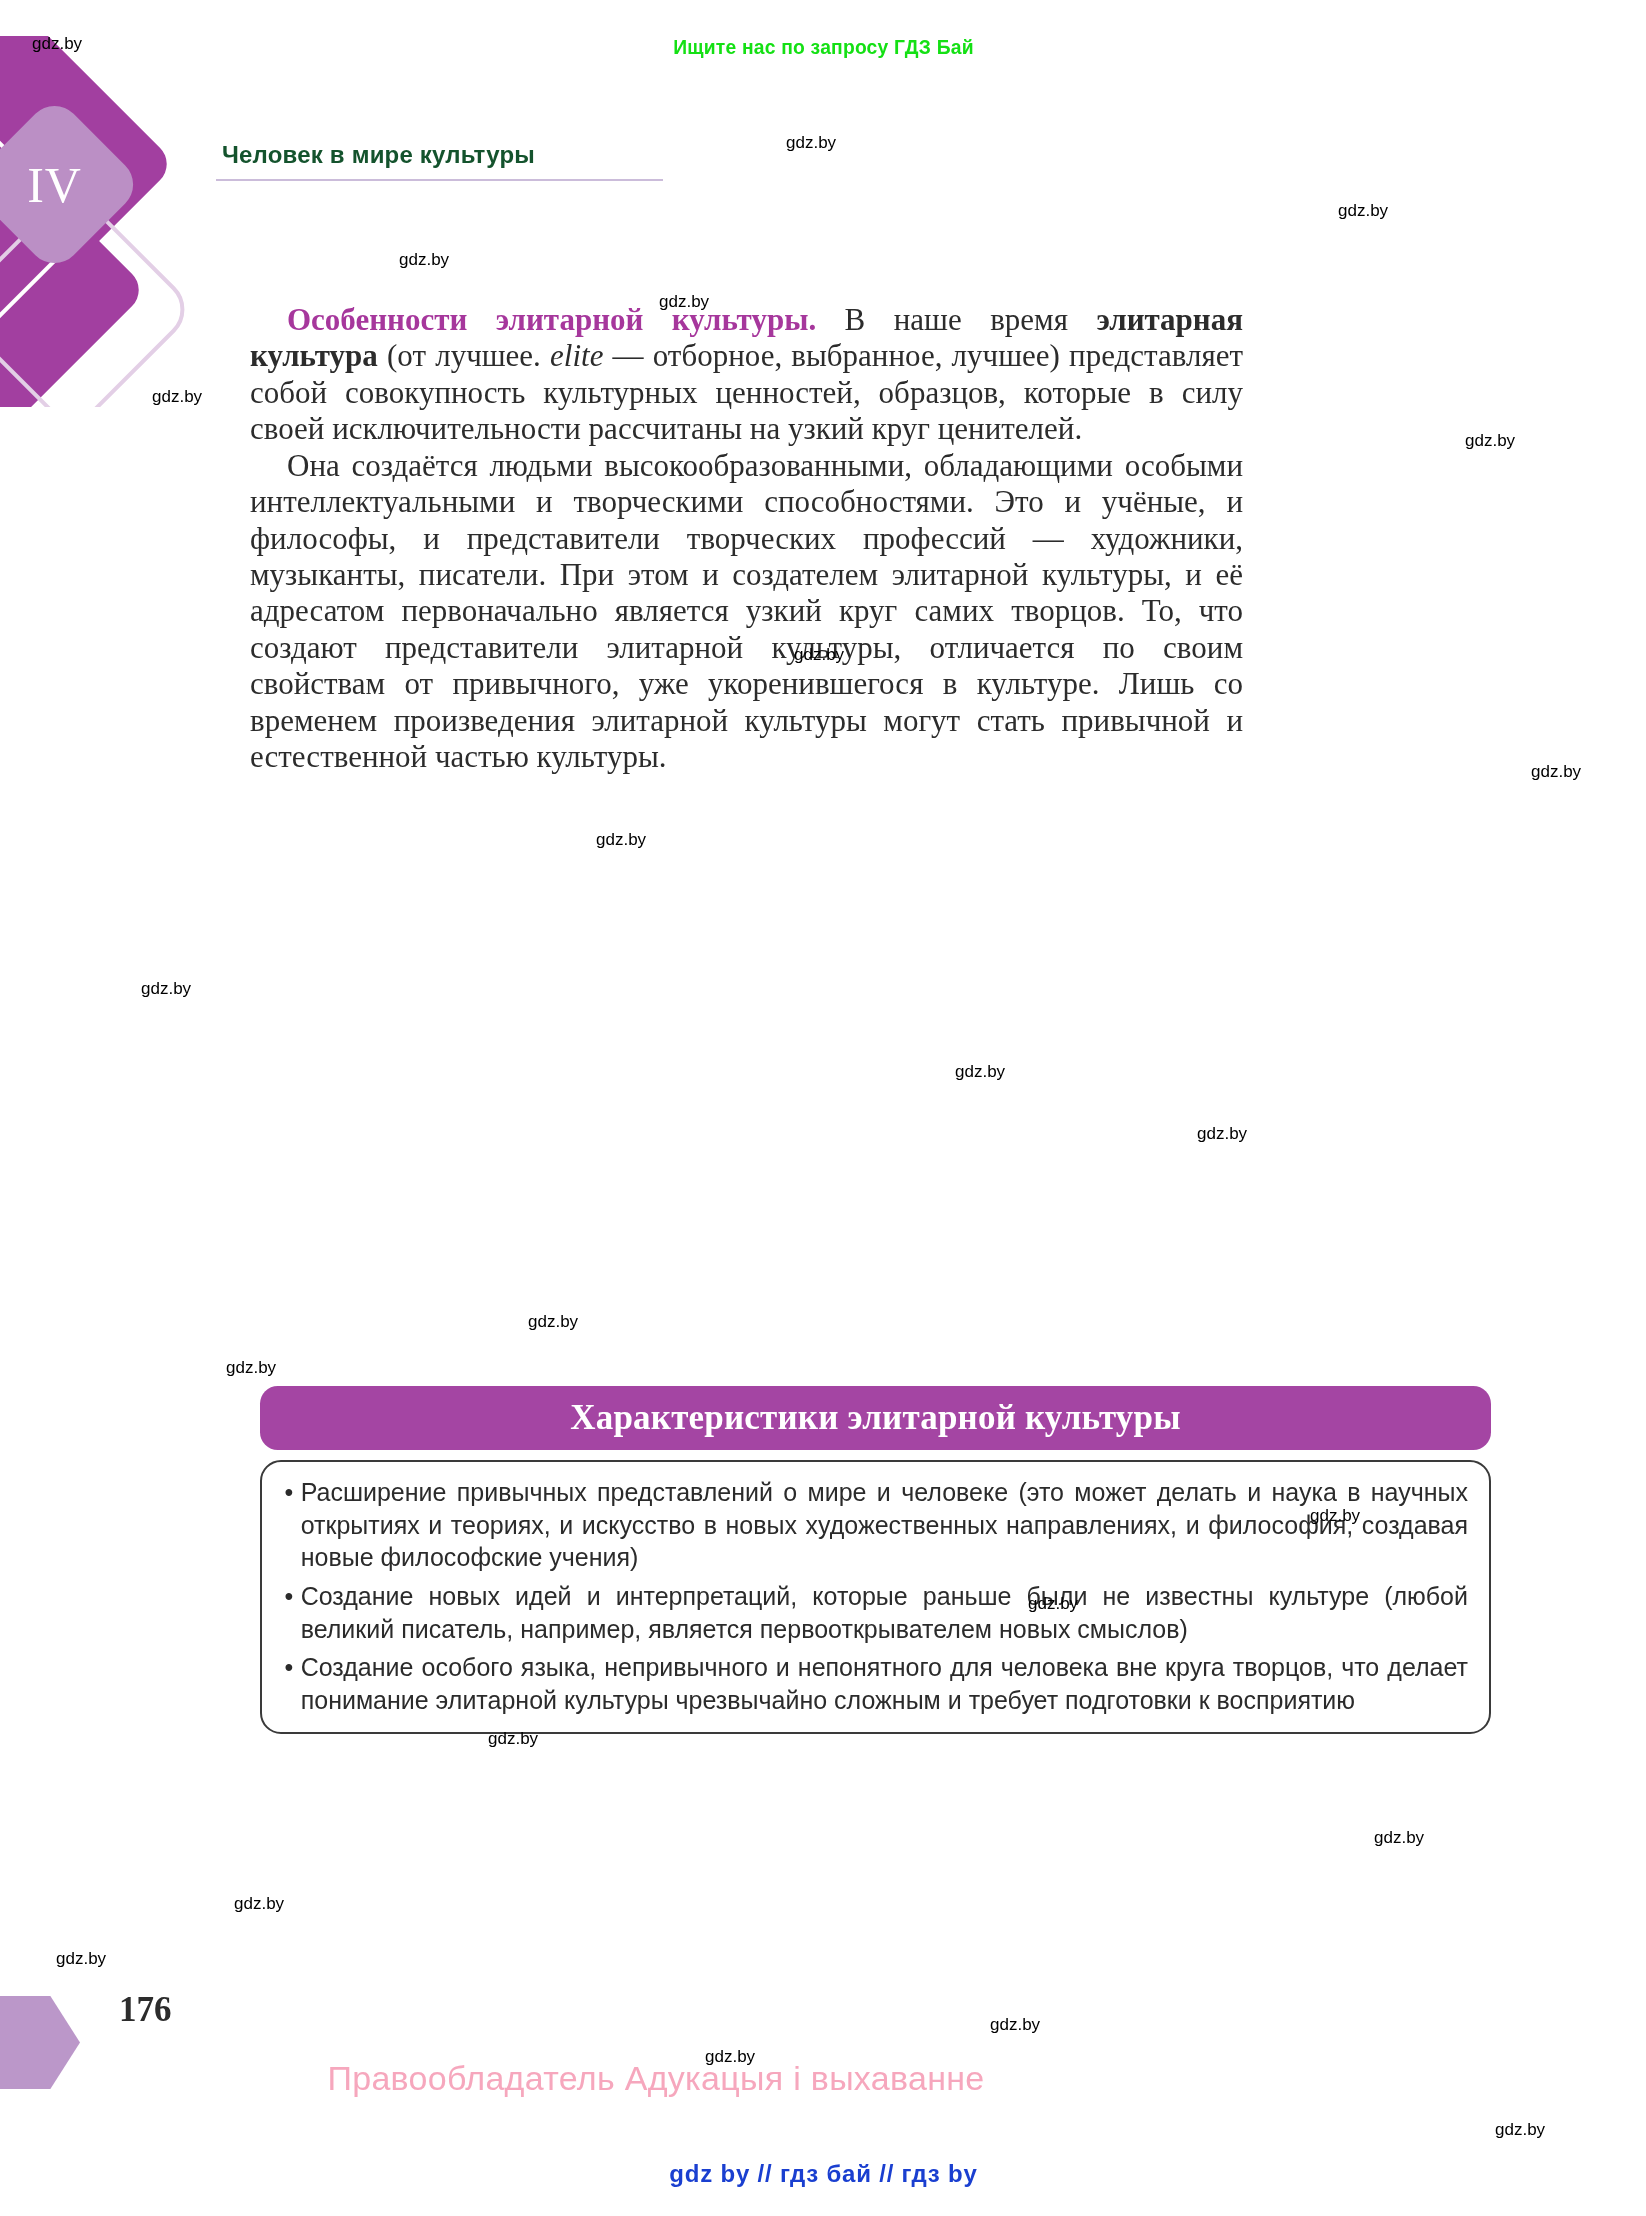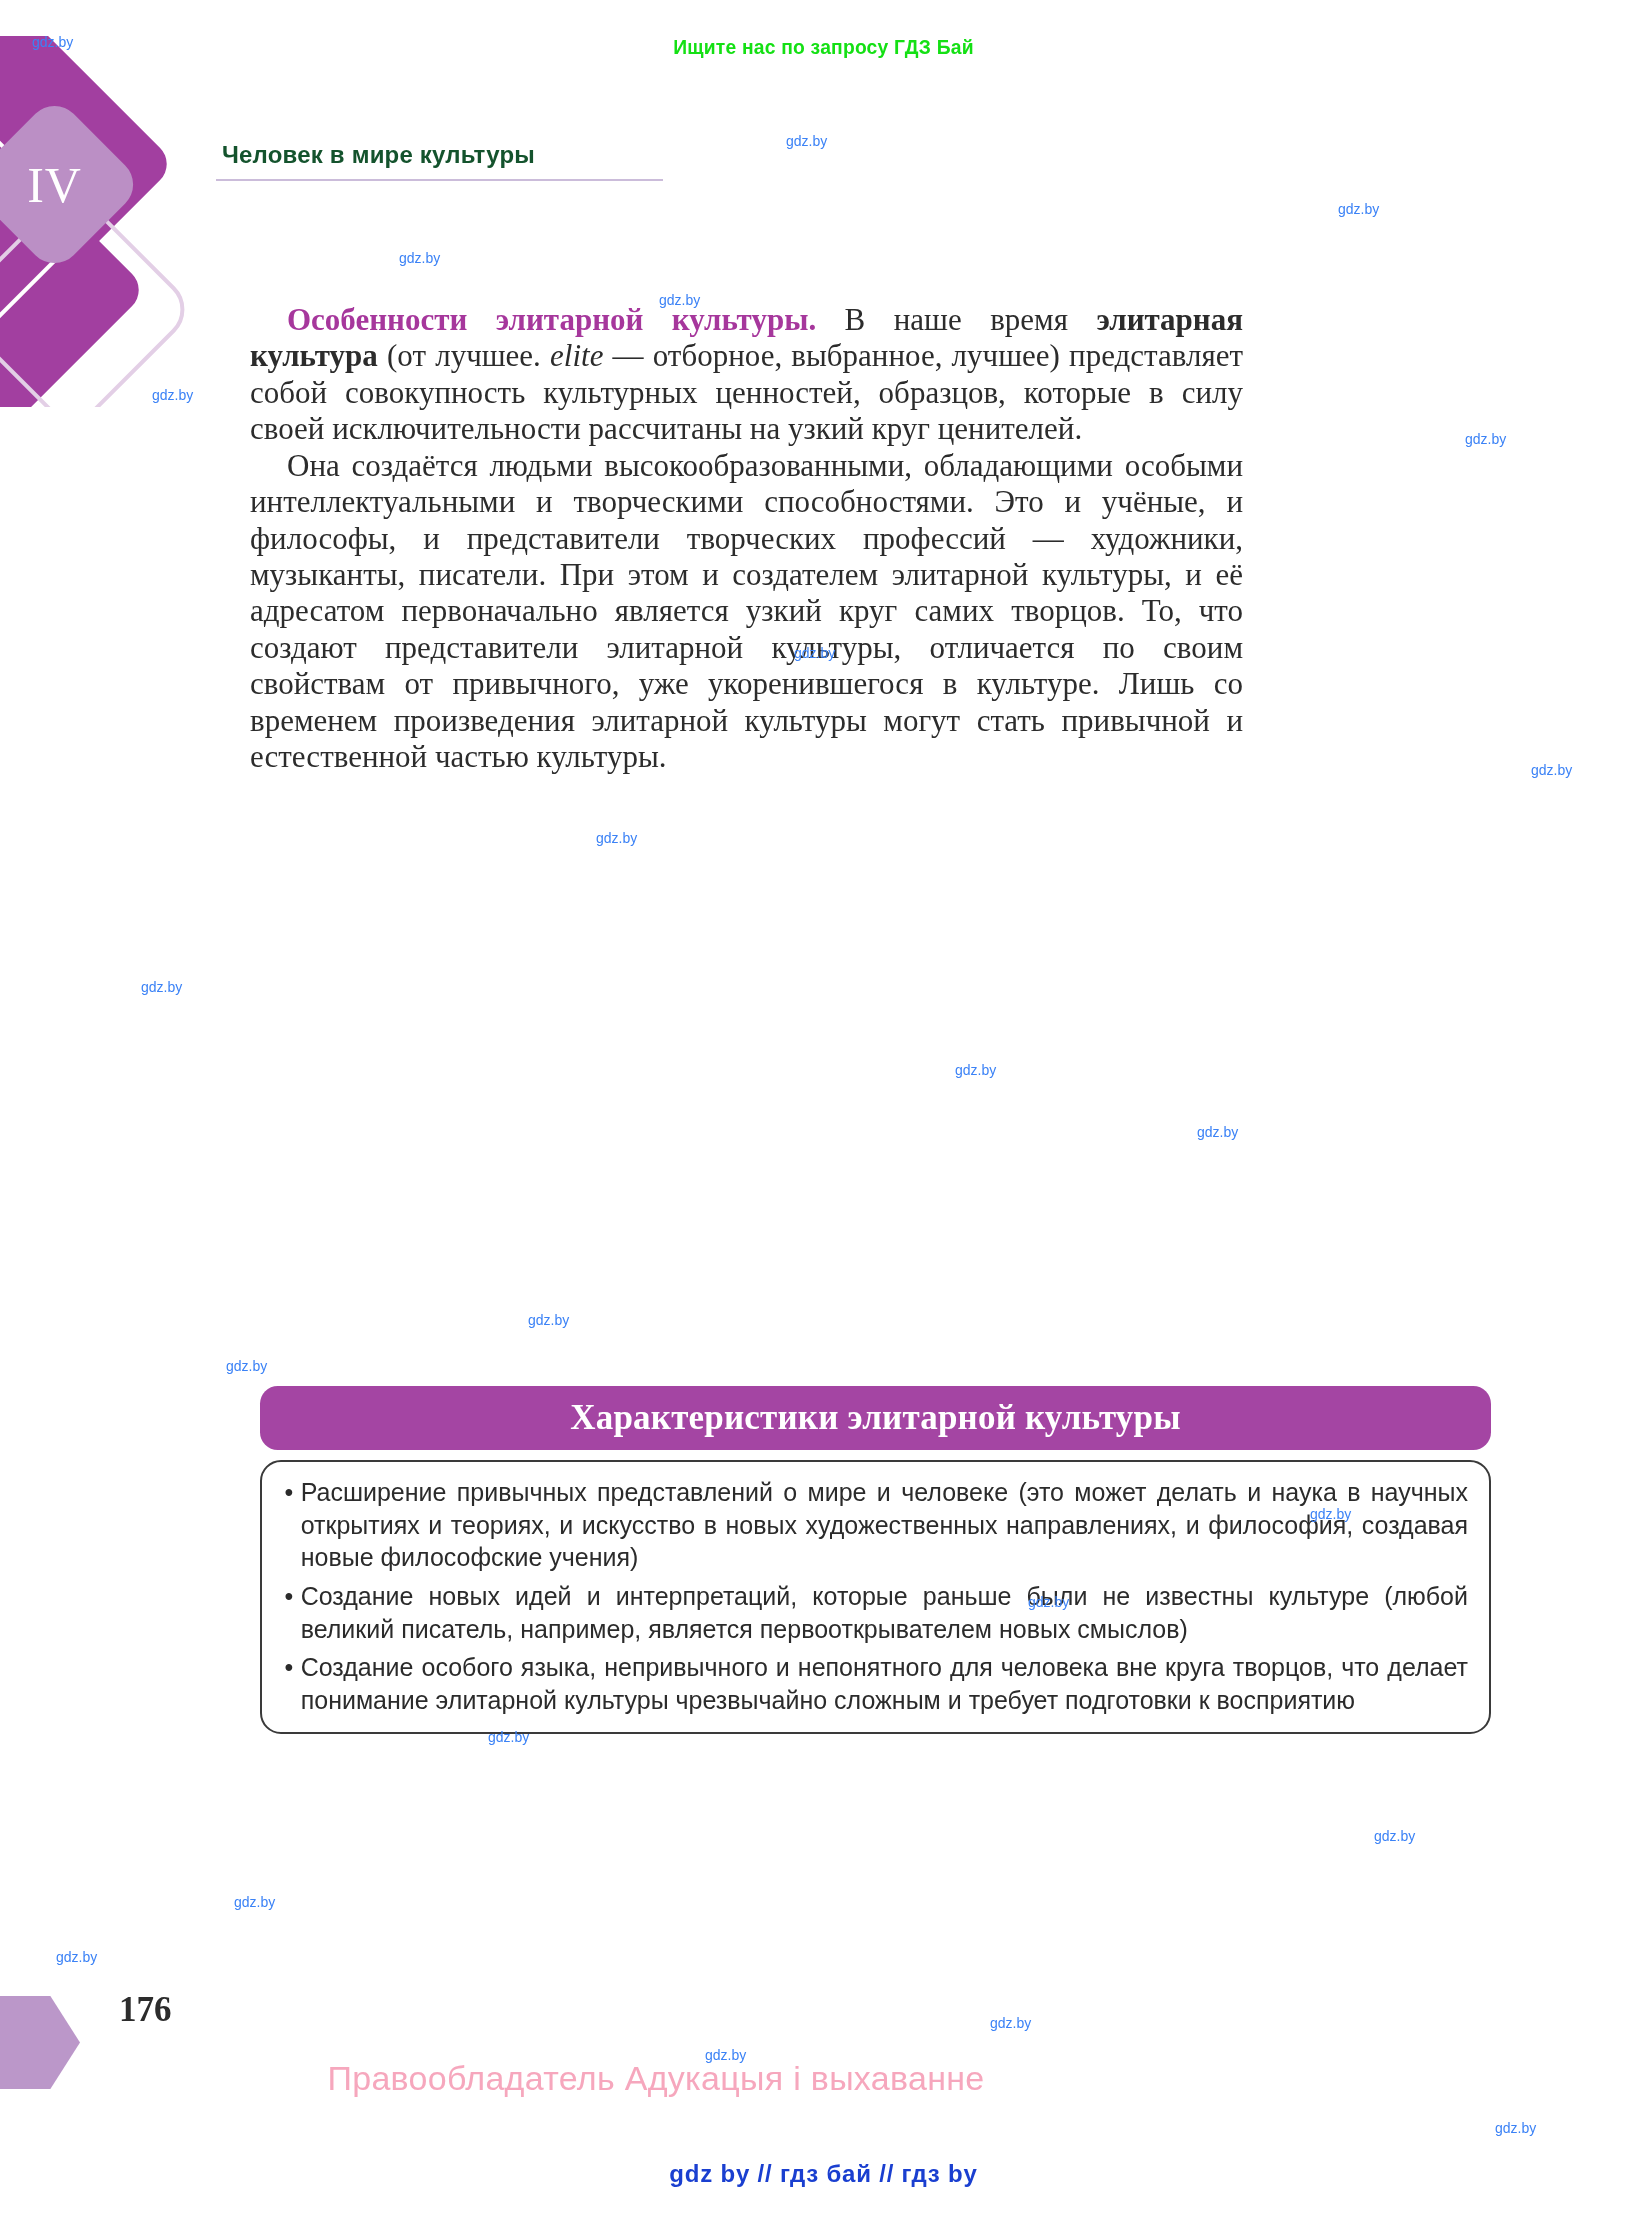--- a/index.html
+++ b/index.html
@@ -248,22 +248,22 @@
     font-size: 24px;
     font-weight: 700;
     color: #1a3fd0;
     letter-spacing: 0.8px;
   }
 
   
   .wm {
     position: absolute;
     font-family: "Liberation Sans", sans-serif;
-    font-size: 14px;
-    color: #3b82f6;
+    font-size: 17px;
+    color: #000000;
     white-space: nowrap;
     pointer-events: none;
   }
 </style>
 </head>
 <body>
 
 <div class="promo-banner">Ищите нас по запросу ГДЗ Бай</div>
 
 <div class="chapter-badge">

